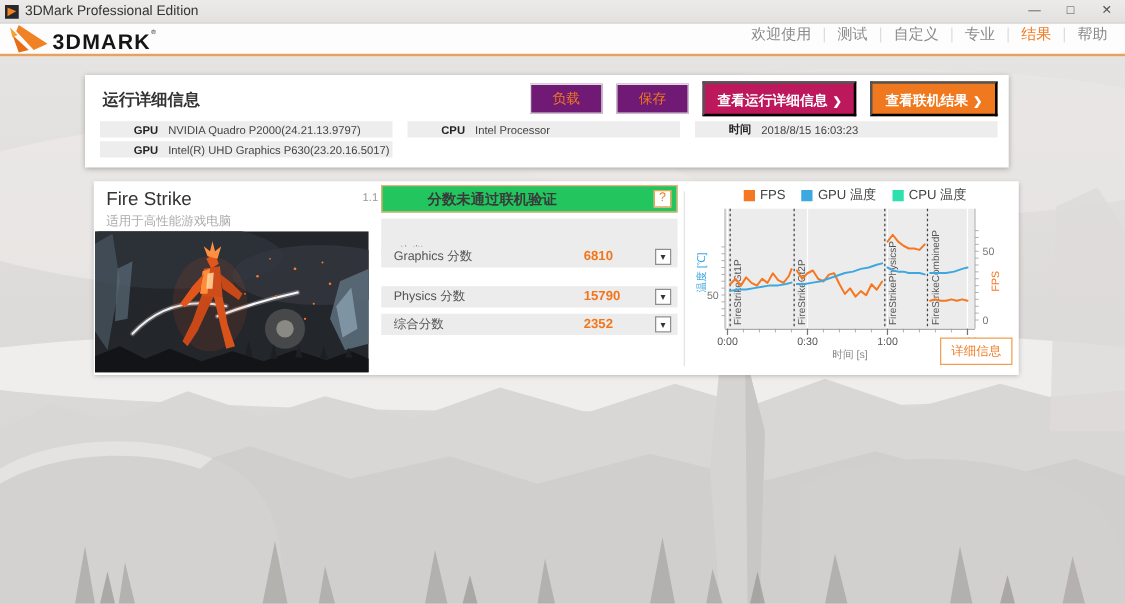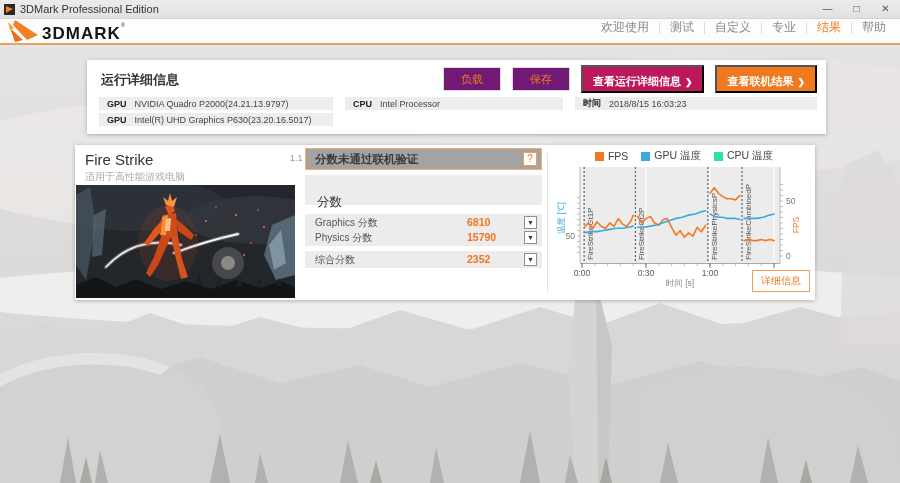--- a/index.html
+++ b/index.html
@@ -30,49 +30,49 @@
   .menu-item.active { color:#f0791f; }
   .menu-sep { width:1px; height:12px; background:#ddd; }
 
   
   .bg { position:absolute; top:45px; left:0; width:900px; height:438px;
     background:linear-gradient(#e6e4e2 0%, #dedcda 40%, #d6d4d2 100%); }
   .bg svg { display:block; }
 
   
   .card { position:absolute; background:#fff; box-shadow:0 1px 4px rgba(70,70,70,.38); z-index:10;}
-  #card-run { left:87px; top:60px; width:739px; height:74px; }
+  #card-run { left:68px; top:60px; width:739px; height:74px; }
   #card-result { left:75px; top:145px; width:740px; height:155px; }
 
   
   .hdr-title { position:absolute; left:14px; top:11px; font-size:13px; font-weight:bold; color:#333; }
   .btn-row { position:absolute; right:9px; top:5px; display:flex; align-items:center; gap:11px; }
   .btn-light { border:1px solid #dcdcdc; background:#701a75; color:#f0791f; font-size:11px;
     height:24px; line-height:22px; padding:0 17px; cursor:default;}
   .btn-dark { background:#be185d; color:#fff; font-size:11px; font-weight:bold;
     height:28px; line-height:28px; padding:0 10px; cursor:default;}
   .btn-accent { background:#f0791f; color:#fff; font-size:11px; font-weight:bold;
     height:28px; line-height:28px; padding:0 10px; cursor:default;}
   .chev { font-size:9px; margin-left:4px; }
   .info-grid { position:absolute; left:12px; top:37px; right:9px;
     display:grid; grid-template-columns:234px 218px 1fr; column-gap:12px; }
   .info-cell { background:#ededed; height:13px; display:flex; align-items:center; margin-bottom:3px; }
-  .info-label { font-weight:bold; font-size:9px; color:#222; padding:16px 8px; white-space:nowrap;}
+  .info-label { font-weight:bold; font-size:9px; color:#222; padding:16px 8px; white-space:nowrap;margin-left:19px;}
   .info-value { font-size:9px; color:#444; white-space:nowrap;}
 
   
   .fs-title { position:absolute; left:10px; top:6px; font-size:15px; font-weight:normal; color:#333; }
   .fs-version { position:absolute; left:203px; top:8px; font-size:9px; color:#999;margin-left:12px; }
   .fs-subtitle { position:absolute; left:10px; top:25px; font-size:10px; color:#ababab; }
   .fs-thumb { position:absolute; left:1px; top:40px; width:219px; height:113px; }
 
   
   .score-col { position:absolute; left:230px; top:0; width:237px; height:155px; }
   .alert { position:absolute; left:0; top:3px; right:0; height:22px;
-    border:1px solid #f2ae74; background:#a3a3a3; display:flex; align-items:center;}
+    border:1px solid #f2ae74; background:#22c55e; display:flex; align-items:center;padding-left:27px;}
   .alert-text { font-size:11.5px; font-weight:bold; color:#3a3a3a; margin-left:9px; }
   .help-btn { position:absolute; right:4px; top:3px; width:14px; height:14px;
     border:1px solid #f0a050; color:#f0791f; font-size:10px; line-height:12px;
     text-align:center; background:#fff; cursor:default;}
   .score-main { position:absolute; left:0; top:30px; right:0; height:30px; background:#ececec; }
   .score-main-label { position:absolute; left:12px; top:12px; line-height:30px; font-size:12.5px; font-weight:normal; color:#333; }
   .score-main-value { position:absolute; left:113px; top:0; line-height:30px; font-size:27px; color:#f2761c; }
   .sub-row { position:absolute; left:0; right:0; height:17px; background:#ececec; }
   .sub-label { position:absolute; left:10px; line-height:17px; font-size:10px; color:#555; }
   .sub-value { position:absolute; left:117px; line-height:17px; font-size:10.5px; font-weight:bold; color:#f2761c;margin-left:45px; }
@@ -252,21 +252,21 @@
   </svg>
 
   <div class="score-col">
     <div class="alert">
       <span class="alert-text">分数未通过联机验证</span>
       <span class="help-btn">?</span>
     </div>
     <div class="score-main">
       <span class="score-main-label">分数</span>
     </div>
-    <div class="sub-row" style="top:69px">
+    <div class="sub-row" style="top:52px">
       <span class="sub-label">Graphics 分数</span>
       <span class="sub-value">6810</span>
       <span class="dd-btn">▾</span>
     </div>
     <div class="sub-row" style="top:84px">
       <span class="sub-label">Physics 分数</span>
       <span class="sub-value">15790</span>
       <span class="dd-btn">▾</span>
     </div>
     <div class="sub-row" style="top:106px">

